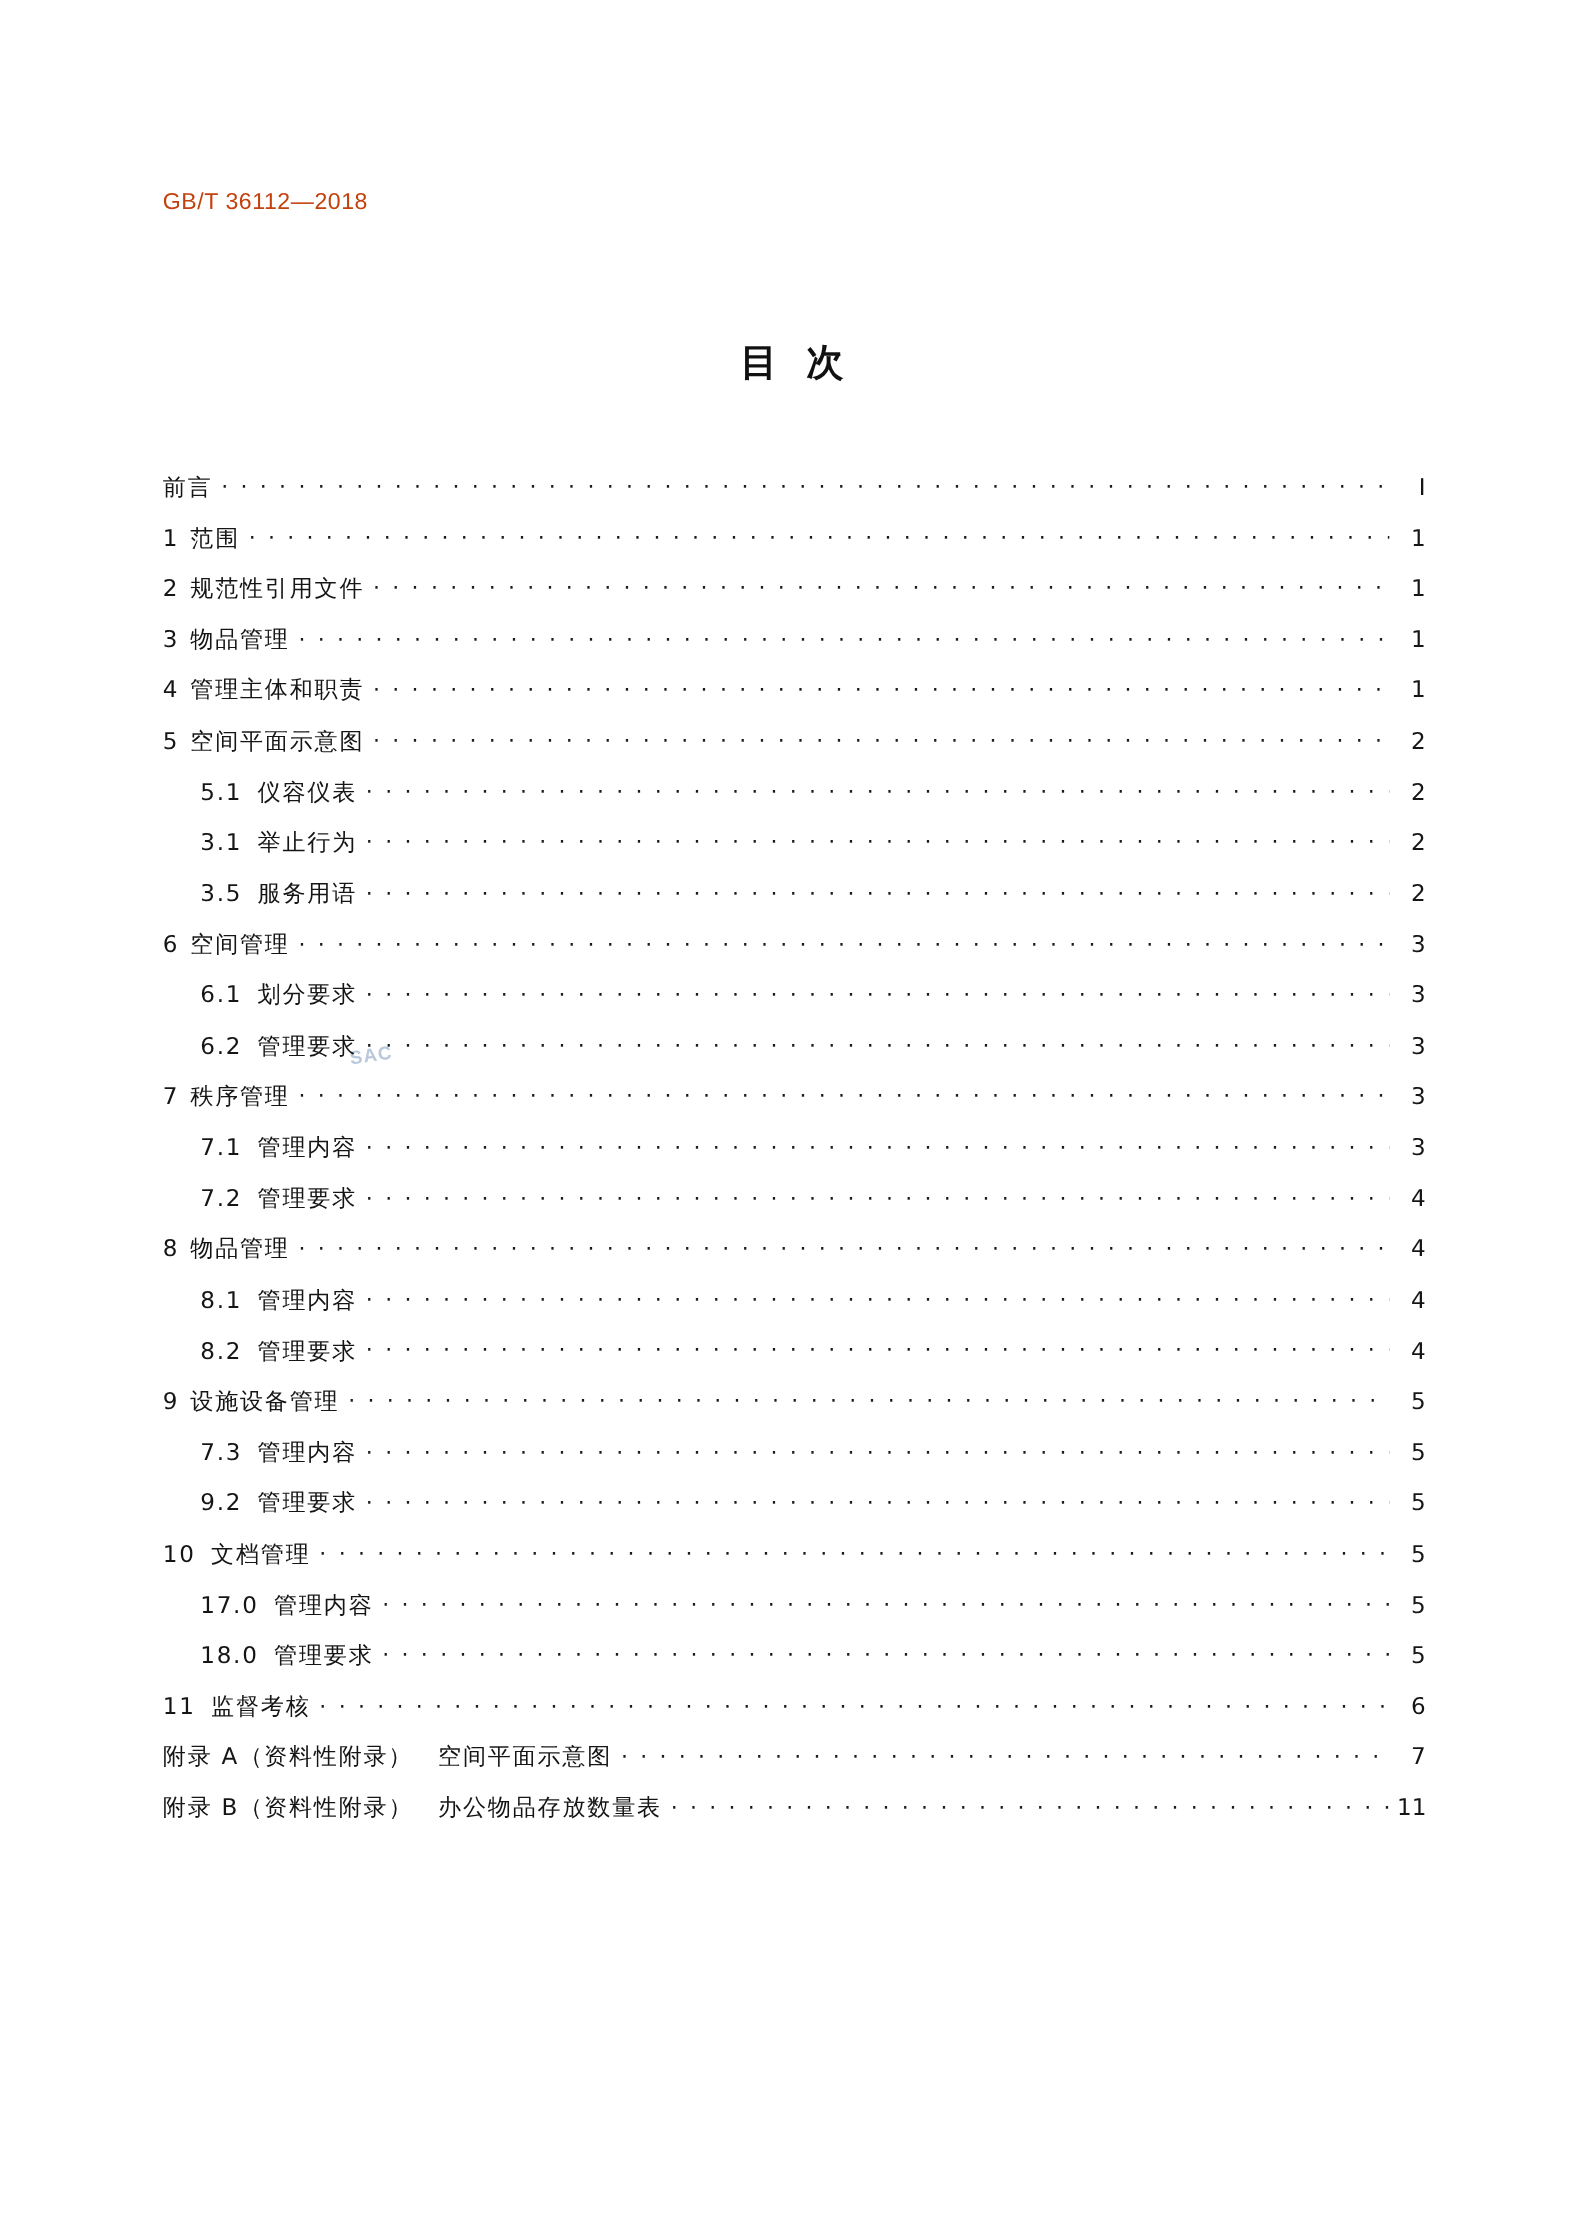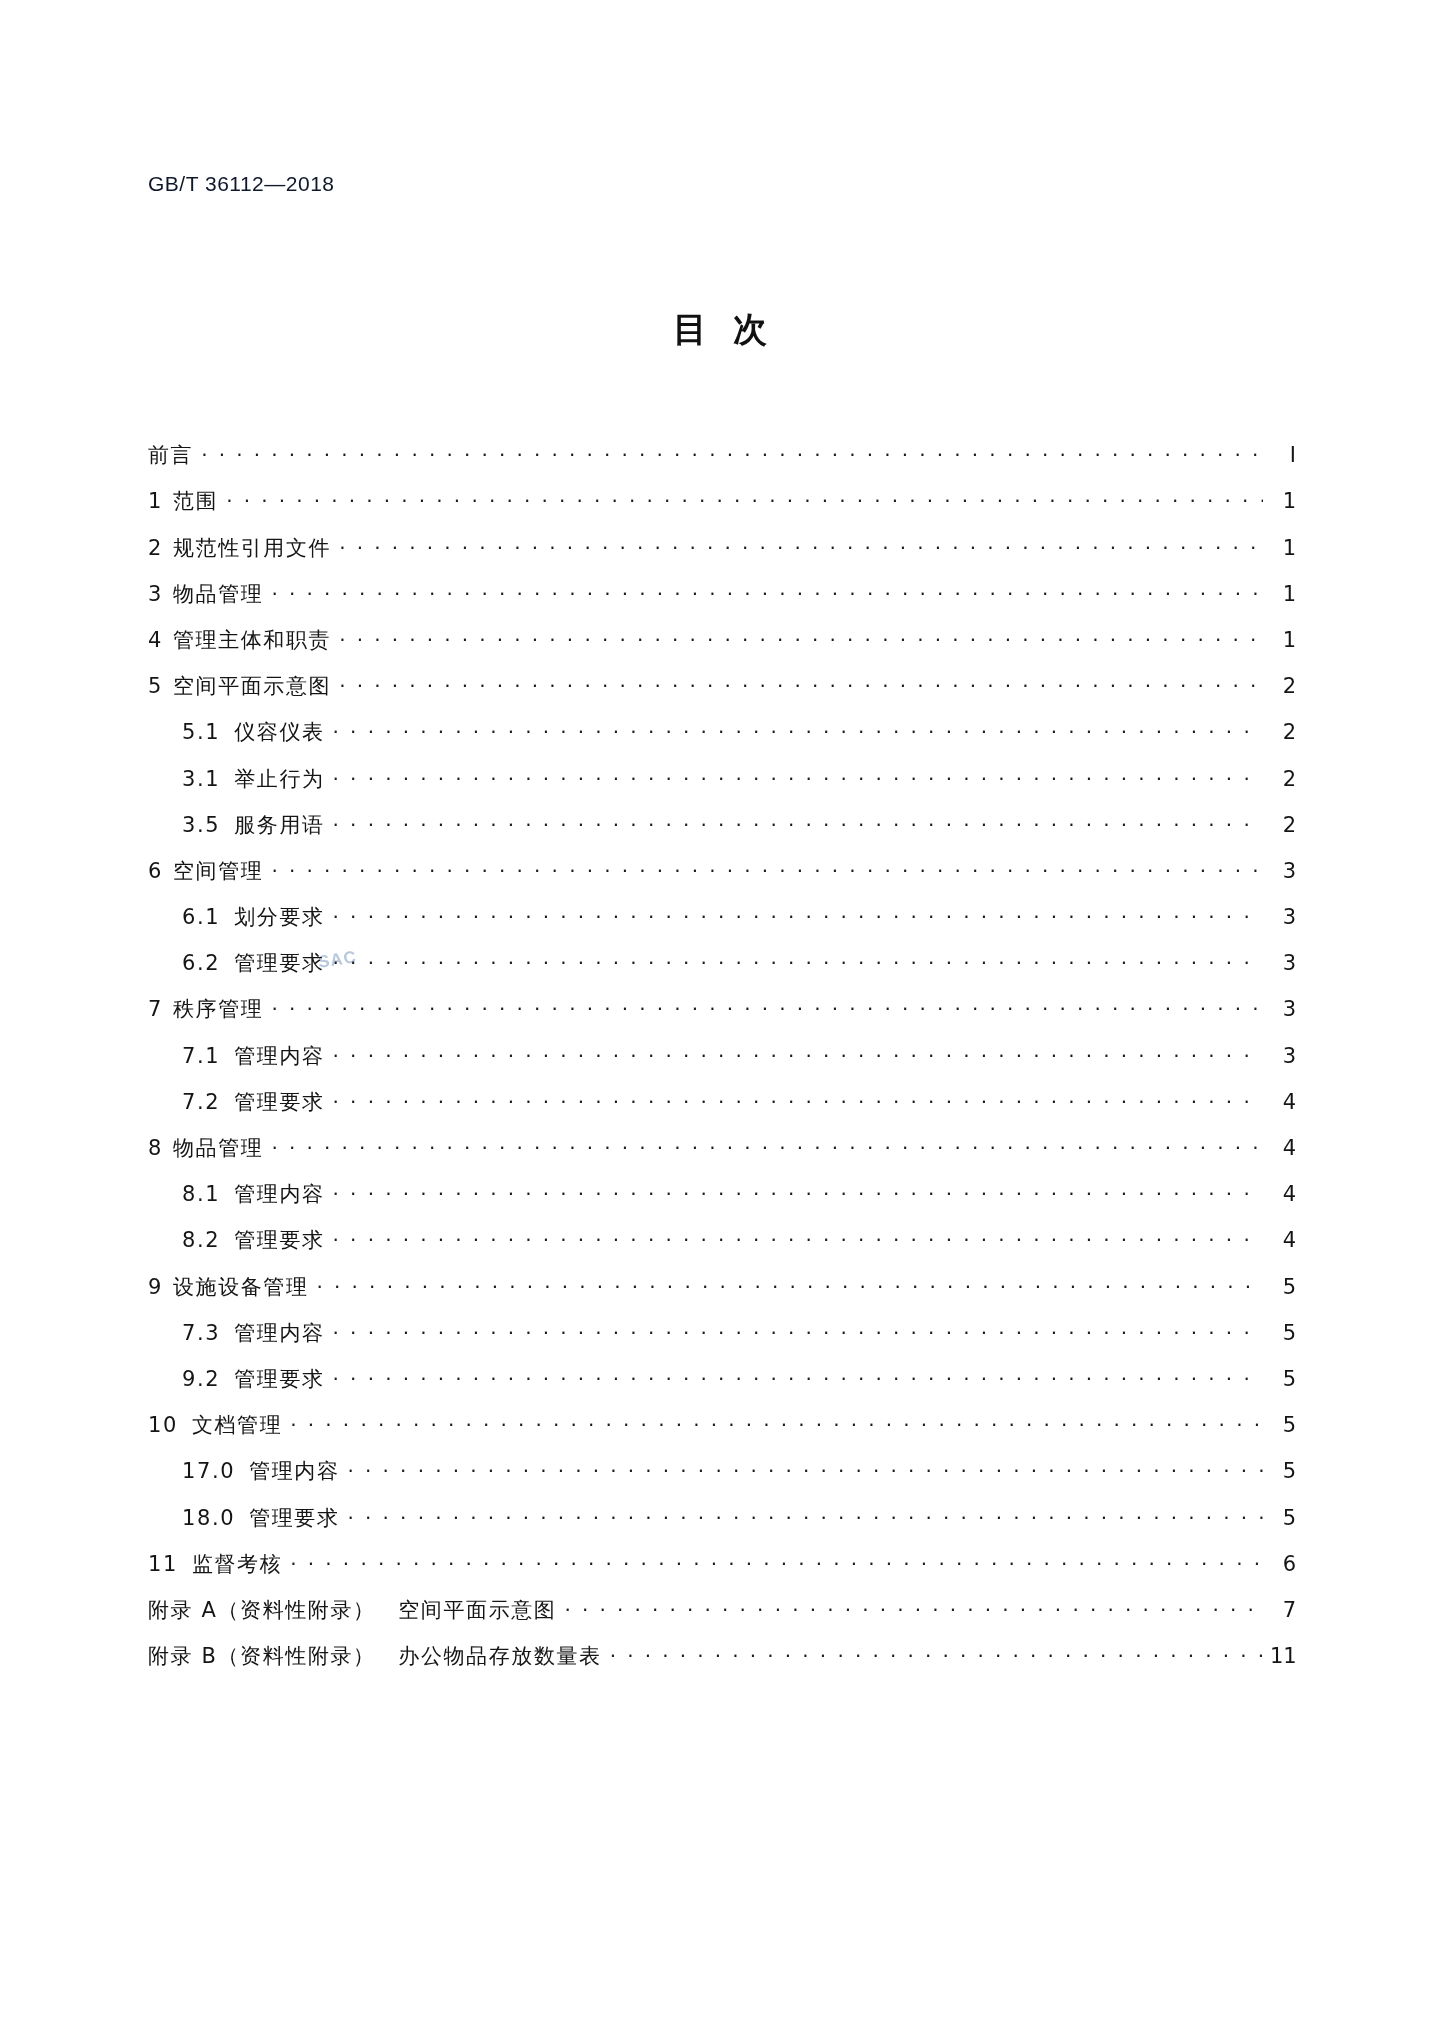--- a/index.html
+++ b/index.html
@@ -22,21 +22,21 @@
     width: 1440px;
     height: 2035px;
   }
   .std-no {
     position: absolute;
     left: 148px;
     top: 172px;
     font-family: "Liberation Sans", "DejaVu Sans", sans-serif;
     font-size: 21px;
     letter-spacing: 0.5px;
-    color: #0f172a;
+    color: #c2410c;
     white-space: nowrap;
   }
   .doc-title {
     position: absolute;
     left: 0;
     top: 307px;
     width: 1440px;
     text-align: center;
     font-family: "DejaVu Sans", "Liberation Sans", sans-serif;
     font-size: 34px;
@@ -46,21 +46,21 @@
     color: #111;
   }
   .toc {
     position: absolute;
     left: 148px;
     top: 420px;
     width: 1148px;
   }
   .toc-row {
     display: flex;
-    align-items: flex-end;
+    align-items: center;
     font-size: 21.5px;
     line-height: 1;
     height: 46.2px;
     color: #151515;
   }
   .toc-row .label {
     white-space: nowrap;
     letter-spacing: 1.6px;
     font-family: "DejaVu Sans", "Liberation Sans", sans-serif;
     font-size: 21px;

